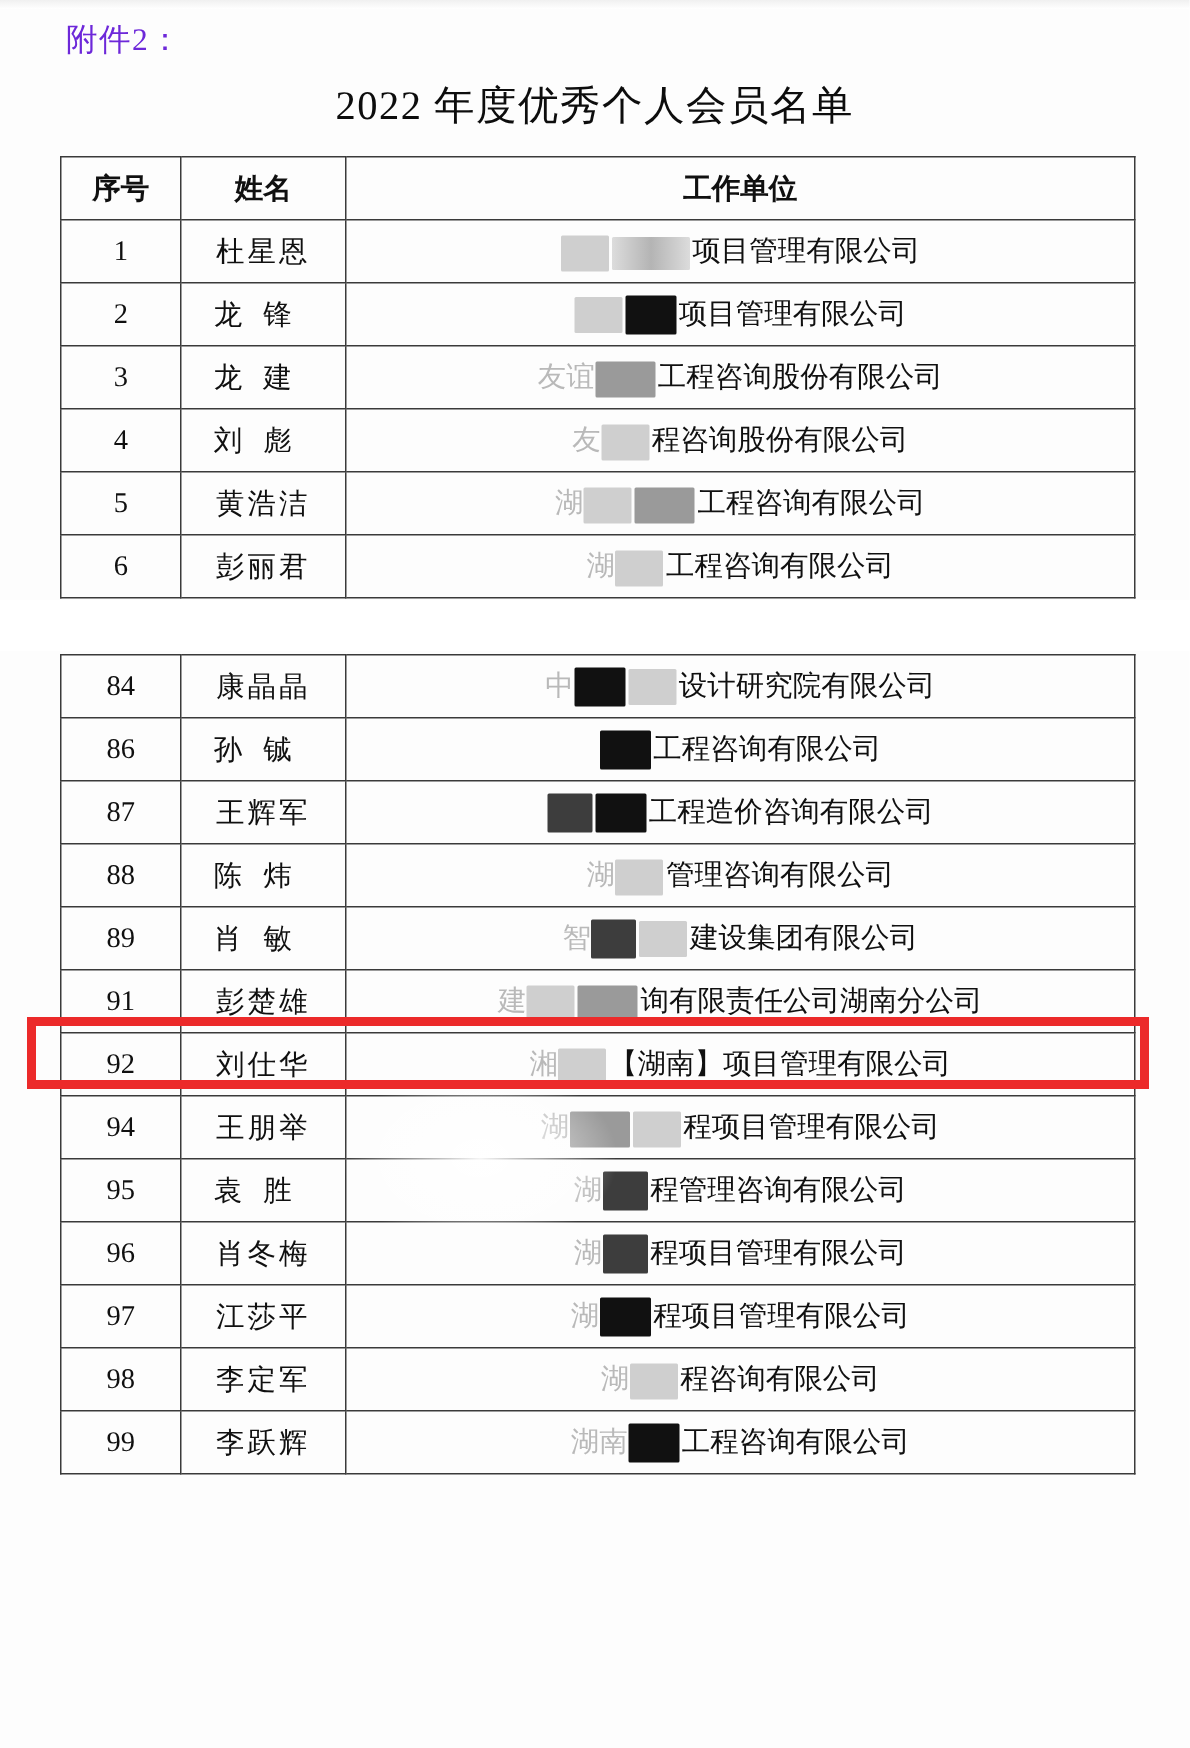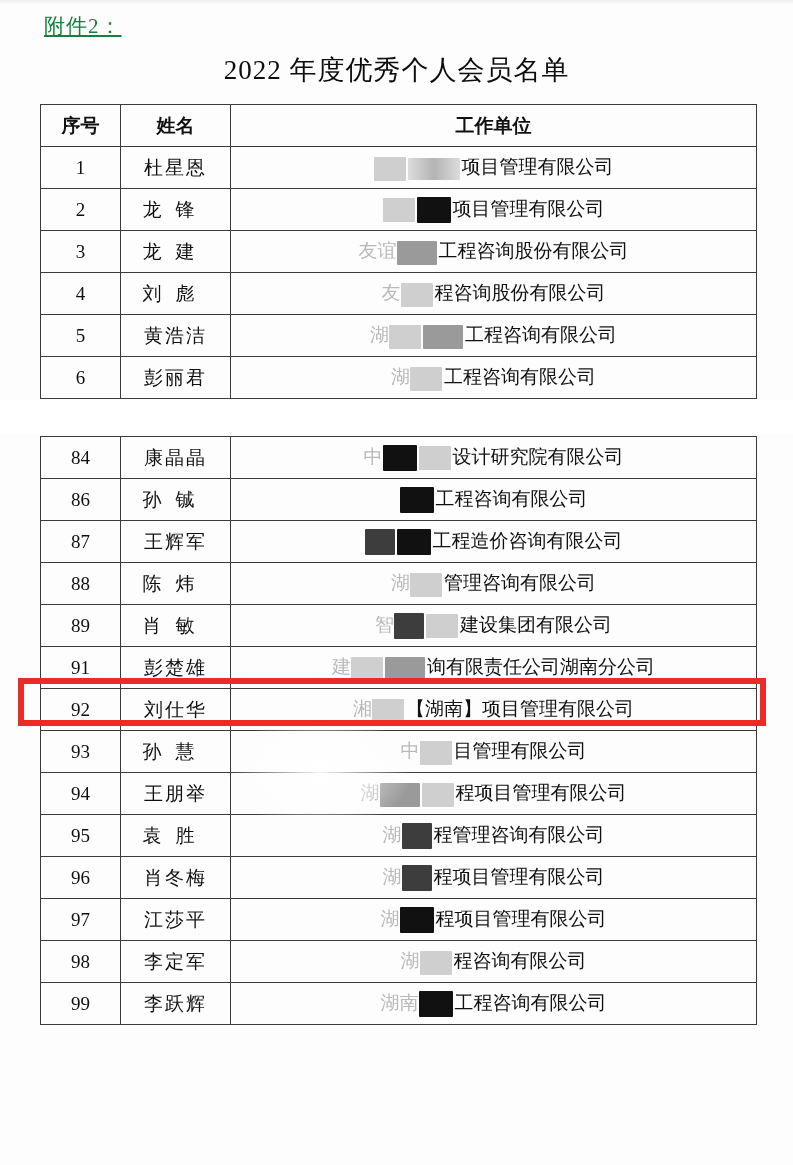--- a/index.html
+++ b/index.html
@@ -20,23 +20,22 @@
     width: 793px;
     height: 1165px;
     background: #fdfdfd;
   }
   .attachment-label {
     position: absolute;
     left: 44px;
     top: 12px;
     font-size: 21px;
     letter-spacing: 1px;
-    color: #15803d;
-    font-family: "Liberation Serif", "DejaVu Serif", serif;
-    text-decoration: underline;
+    color: #6d28d9;
+    font-family: "Liberation Serif", "DejaVu Serif", serif;
   }
   .doc-title {
     position: absolute;
     left: 0;
     right: 0;
     top: 52px;
     text-align: center;
     font-size: 27px;
     font-weight: normal;
     letter-spacing: 1px;
@@ -236,25 +235,20 @@
             <td class="td-seq">91</td>
             <td class="td-name">彭楚雄</td>
             <td class="td-unit"><span class="faded">建</span><span class="redact r-light" style="width: 32px; height: 24px;"></span><span class="redact r-gray" style="width: 40px; height: 24px;"></span><span>询有限责任公司湖南分公司</span></td>
           </tr>
           <tr>
             <td class="td-seq">92</td>
             <td class="td-name">刘仕华</td>
             <td class="td-unit"><span class="faded">湘</span><span class="redact r-light" style="width: 32px; height: 24px;"></span><span>【湖南】项目管理有限公司</span></td>
           </tr>
           <tr>
-            <td class="td-seq">93</td>
-            <td class="td-name name-2">孙慧</td>
-            <td class="td-unit"><span class="faded">中</span><span class="redact r-light" style="width: 32px; height: 24px;"></span><span>目管理有限公司</span></td>
-          </tr>
-          <tr>
             <td class="td-seq">94</td>
             <td class="td-name">王朋举</td>
             <td class="td-unit"><span class="faded">湖</span><span class="redact r-gray" style="width: 40px; height: 24px;"></span><span class="redact r-light" style="width: 32px; height: 24px;"></span><span>程项目管理有限公司</span></td>
           </tr>
           <tr>
             <td class="td-seq">95</td>
             <td class="td-name name-2">袁胜</td>
             <td class="td-unit"><span class="faded">湖</span><span class="redact r-dark" style="width: 30px; height: 26px;"></span><span>程管理咨询有限公司</span></td>
           </tr>
           <tr>

